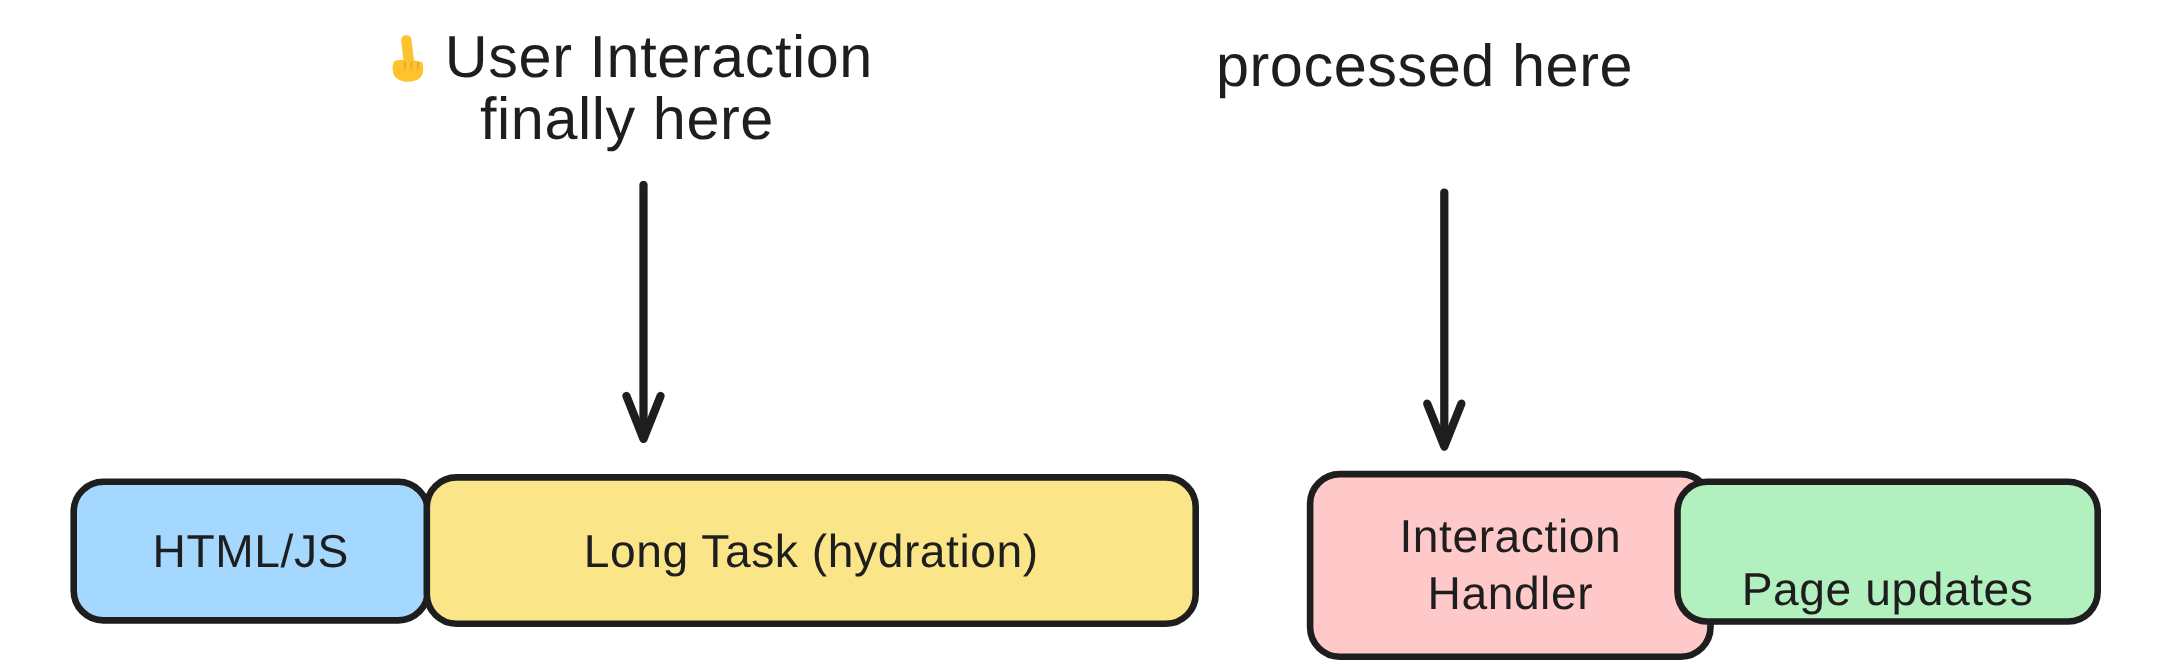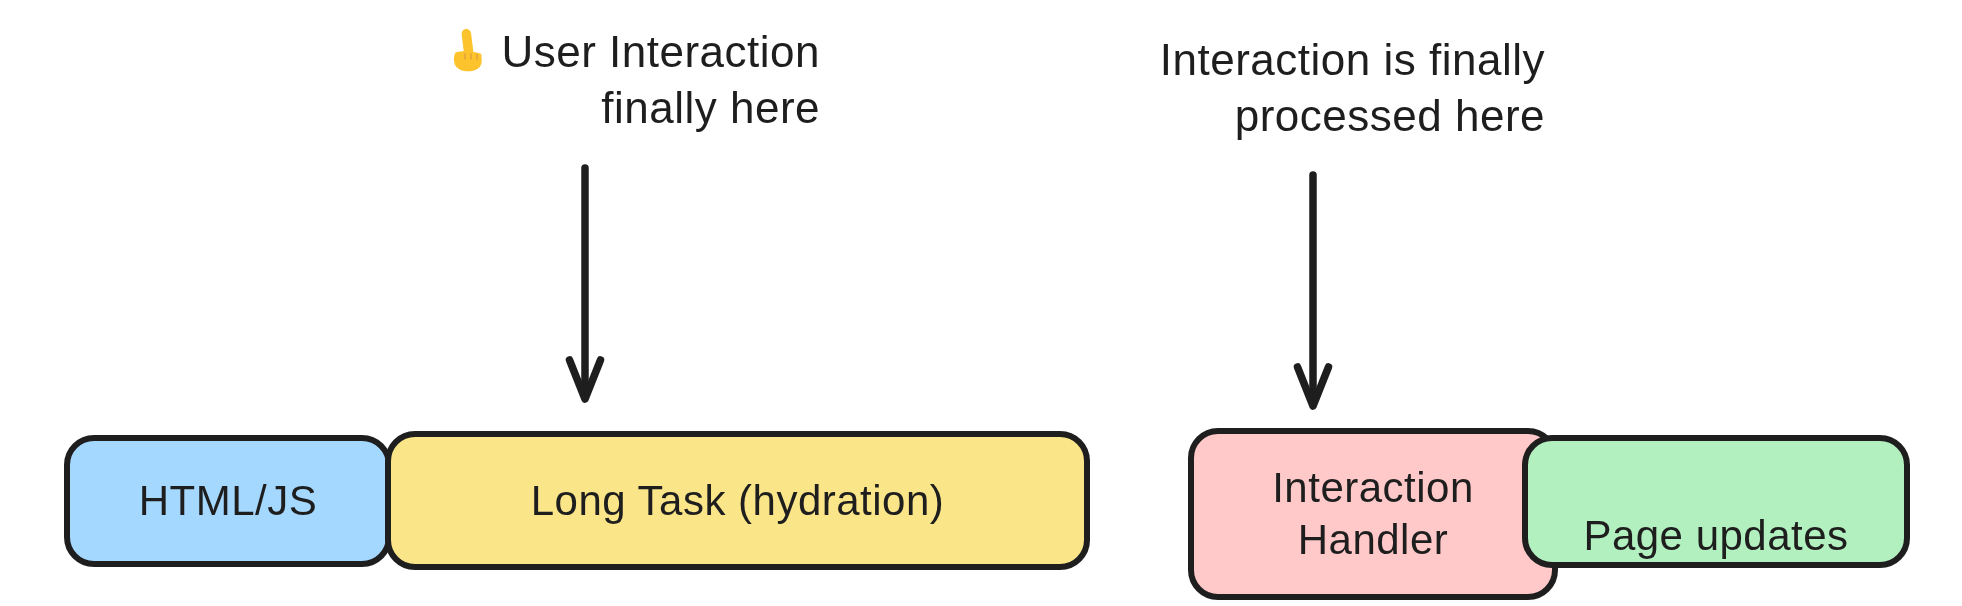--- a/index.html
+++ b/index.html
@@ -9,22 +9,22 @@
     height: 606px;
     background: #ffffff;
     font-family: "Liberation Sans", "DejaVu Sans", sans-serif;
     color: #1e1e1e;
     overflow: hidden;
   }
 
   
   .annotation {
     position: absolute;
-    text-align: right;
-    font-size: 44px;
+    text-align: center;
+    font-size: 54px;
     font-weight: 500;
     line-height: 56px;
     letter-spacing: 0.5px;
     white-space: nowrap;
   }
   .annotation .hand {
     display: inline-block;
     width: 48px;
     height: 48px;
     vertical-align: -8px;
@@ -69,21 +69,20 @@
           <path d="M22 27 v5"></path>
           <path d="M28 27 v5"></path>
           <path d="M34 27.5 v4.5"></path>
         </g>
       </svg><span>User Interaction</span>
     </div>
     <div>finally here</div>
   </div>
 
   <div class="annotation" style="left:1045px; top:32px; width:500px;">
-    <div>Interaction is finally</div>
     <div>processed here</div>
   </div>
 
   <svg class="arrow-svg" style="left:563px; top:164px;" width="44" height="242" viewBox="0 0 44 242">
     <g fill="none" stroke="currentColor" stroke-width="7.5" stroke-linecap="round" stroke-linejoin="round">
       <path d="M22 4 L22 231"></path>
       <path d="M6.5 196 L22 235 L37.5 196"></path>
     </g>
   </svg>
 

